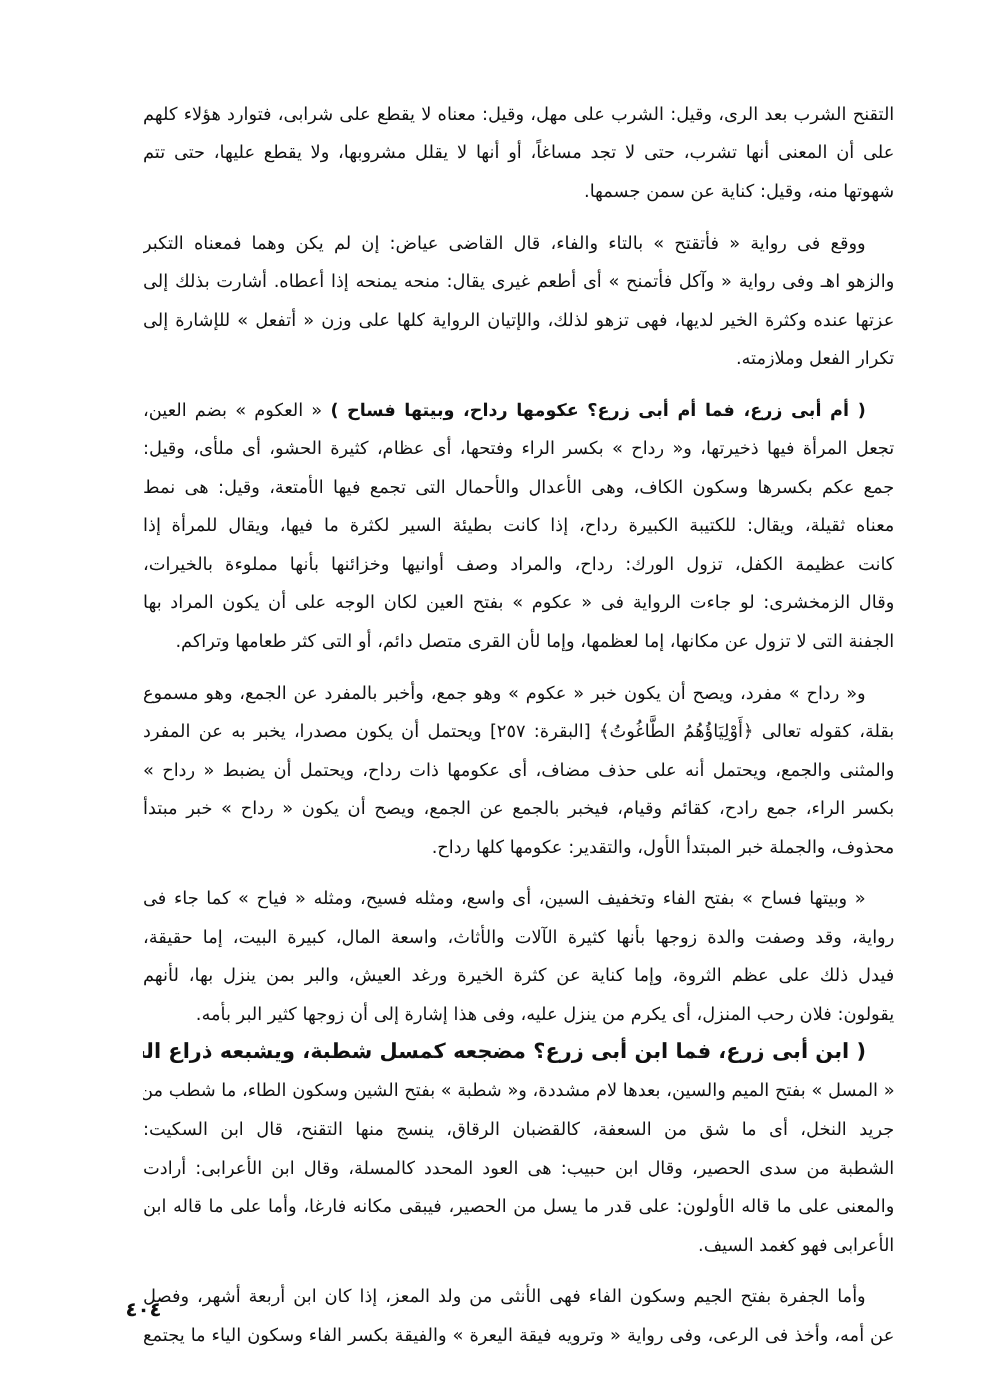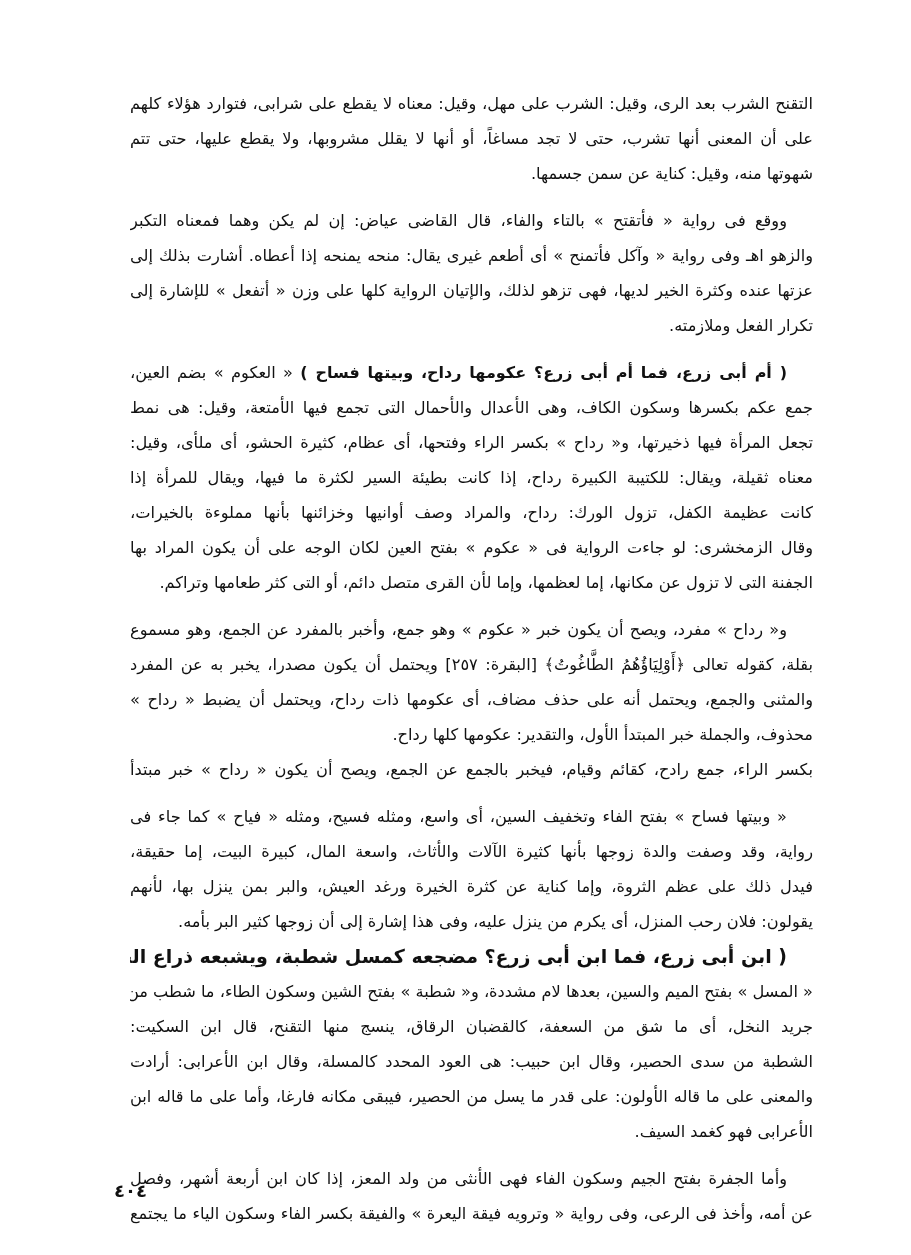--- a/index.html
+++ b/index.html
@@ -44,35 +44,35 @@
     <span class="line">عزتها عنده وكثرة الخير لديها، فهى تزهو لذلك، والإتيان الرواية كلها على وزن « أتفعل » للإشارة إلى</span>
     <span class="line last">تكرار الفعل وملازمته.</span>
   </div>
   <div class="gap"></div>
 
   <div class="para">
     <span class="line indent">
       <b style="font-size:16px">( أم أبى زرع، فما أم أبى زرع؟ عكومها رداح، وبيتها فساح )</b>
       <span>« العكوم » بضم العين،</span>
     </span>
+    <span class="line">تجعل المرأة فيها ذخيرتها، و« رداح » بكسر الراء وفتحها، أى عظام، كثيرة الحشو، أى ملأى، وقيل:</span>
     <span class="line">جمع عكم بكسرها وسكون الكاف، وهى الأعدال والأحمال التى تجمع فيها الأمتعة، وقيل: هى نمط</span>
-    <span class="line">تجعل المرأة فيها ذخيرتها، و« رداح » بكسر الراء وفتحها، أى عظام، كثيرة الحشو، أى ملأى، وقيل:</span>
     <span class="line">معناه ثقيلة، ويقال: للكتيبة الكبيرة رداح، إذا كانت بطيئة السير لكثرة ما فيها، ويقال للمرأة إذا</span>
     <span class="line">كانت عظيمة الكفل، تزول الورك: رداح، والمراد وصف أوانيها وخزائنها بأنها مملوءة بالخيرات،</span>
     <span class="line">وقال الزمخشرى: لو جاءت الرواية فى « عكوم » بفتح العين لكان الوجه على أن يكون المراد بها</span>
     <span class="line last">الجفنة التى لا تزول عن مكانها، إما لعظمها، وإما لأن القرى متصل دائم، أو التى كثر طعامها وتراكم.</span>
   </div>
   <div class="gap"></div>
 
   <div class="para">
     <span class="line indent">و« رداح » مفرد، ويصح أن يكون خبر « عكوم » وهو جمع، وأخبر بالمفرد عن الجمع، وهو مسموع</span>
     <span class="line">بقلة، كقوله تعالى ﴿أَوْلِيَاؤُهُمُ الطَّاغُوتُ﴾ [البقرة: ٢٥٧] ويحتمل أن يكون مصدرا، يخبر به عن المفرد</span>
     <span class="line">والمثنى والجمع، ويحتمل أنه على حذف مضاف، أى عكومها ذات رداح، ويحتمل أن يضبط « رداح »</span>
+    <span class="line">بكسر الراء، جمع رادح، كقائم وقيام، فيخبر بالجمع عن الجمع، ويصح أن يكون « رداح » خبر مبتدأ</span>
     <span class="line last">محذوف، والجملة خبر المبتدأ الأول، والتقدير: عكومها كلها رداح.</span>
-    <span class="line">بكسر الراء، جمع رادح، كقائم وقيام، فيخبر بالجمع عن الجمع، ويصح أن يكون « رداح » خبر مبتدأ</span>
   </div>
   <div class="gap"></div>
 
   <div class="para">
     <span class="line indent">« وبيتها فساح » بفتح الفاء وتخفيف السين، أى واسع، ومثله فسيح، ومثله « فياح » كما جاء فى</span>
     <span class="line">رواية، وقد وصفت والدة زوجها بأنها كثيرة الآلات والأثاث، واسعة المال، كبيرة البيت، إما حقيقة،</span>
     <span class="line">فيدل ذلك على عظم الثروة، وإما كناية عن كثرة الخيرة ورغد العيش، والبر بمن ينزل بها، لأنهم</span>
     <span class="line last">يقولون: فلان رحب المنزل، أى يكرم من ينزل عليه، وفى هذا إشارة إلى أن زوجها كثير البر بأمه.</span>
   </div>
 

